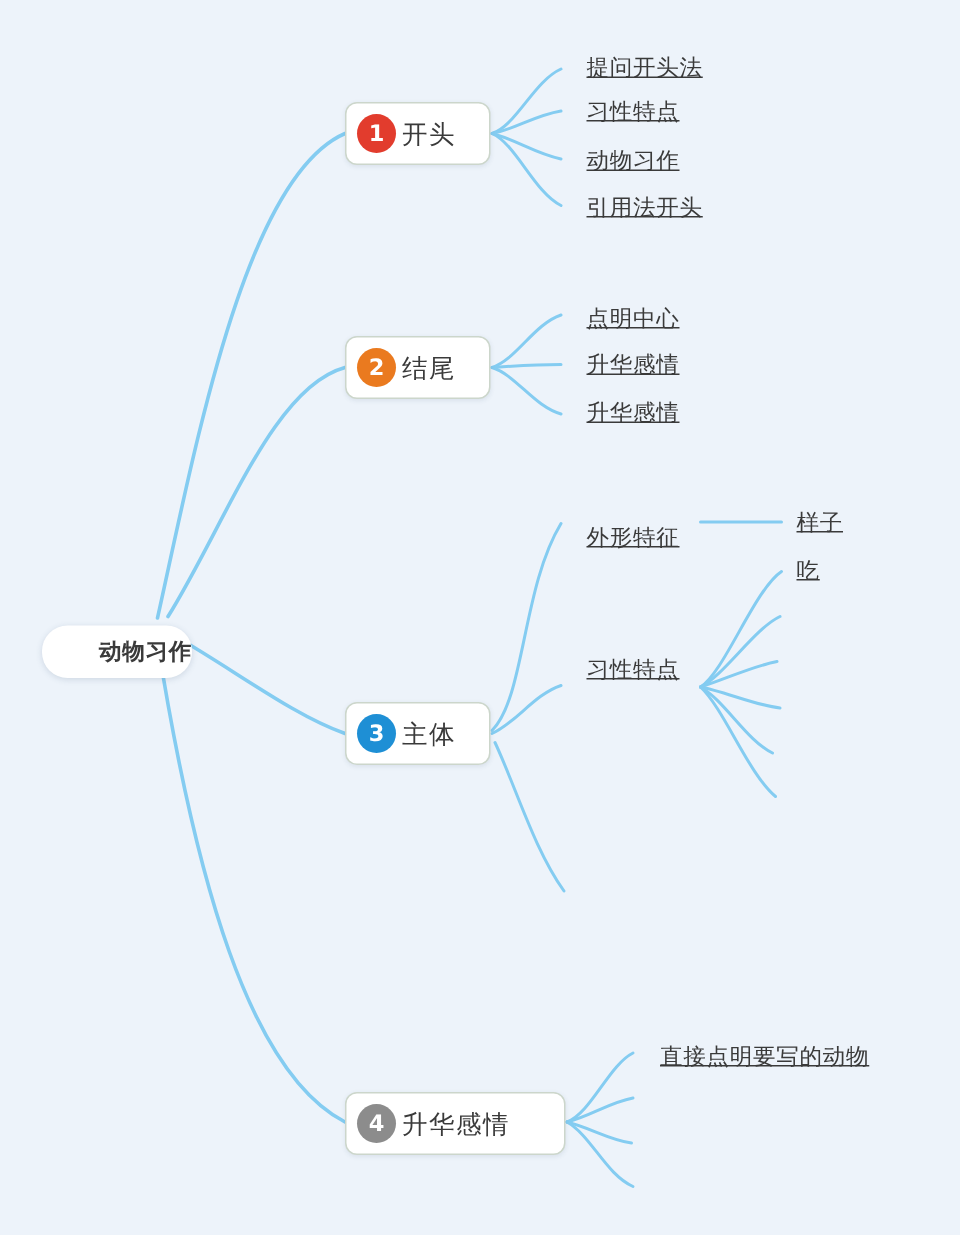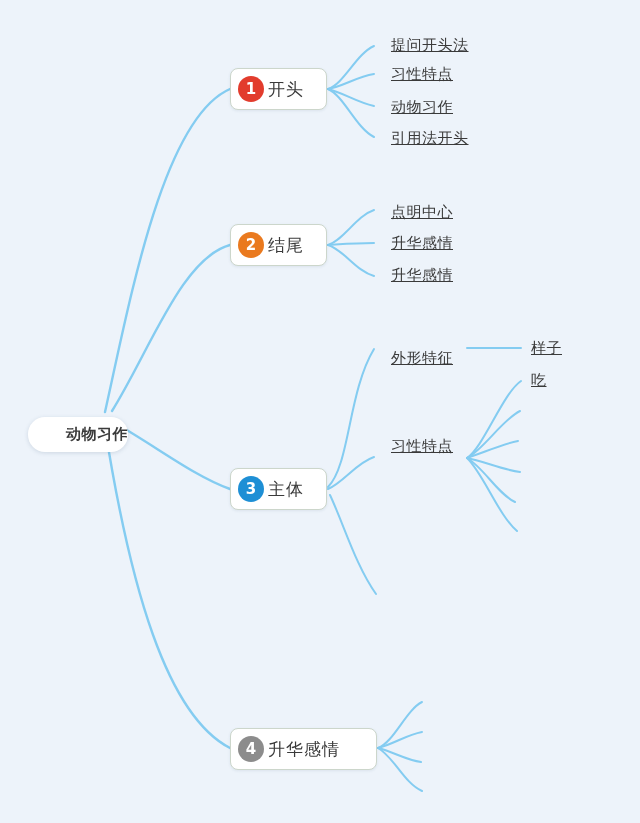--- a/index.html
+++ b/index.html
@@ -122,14 +122,15 @@
 
   <span class="leaf" style="left:391px;top:202px">点明中心</span>
   <span class="leaf" style="left:391px;top:233px">升华感情</span>
   <span class="leaf" style="left:391px;top:265px">升华感情</span>
 
   <span class="leaf" style="left:391px;top:348px">外形特征</span>
   <span class="leaf" style="left:391px;top:436px">习性特点</span>
   <span class="leaf" style="left:531px;top:338px">样子</span>
   <span class="leaf" style="left:531px;top:370px">吃</span>
 
+  <span class="leaf" style="left:440px;top:694px">直接点明要写的动物</span>
 
 </div>
 
 </body></html>

